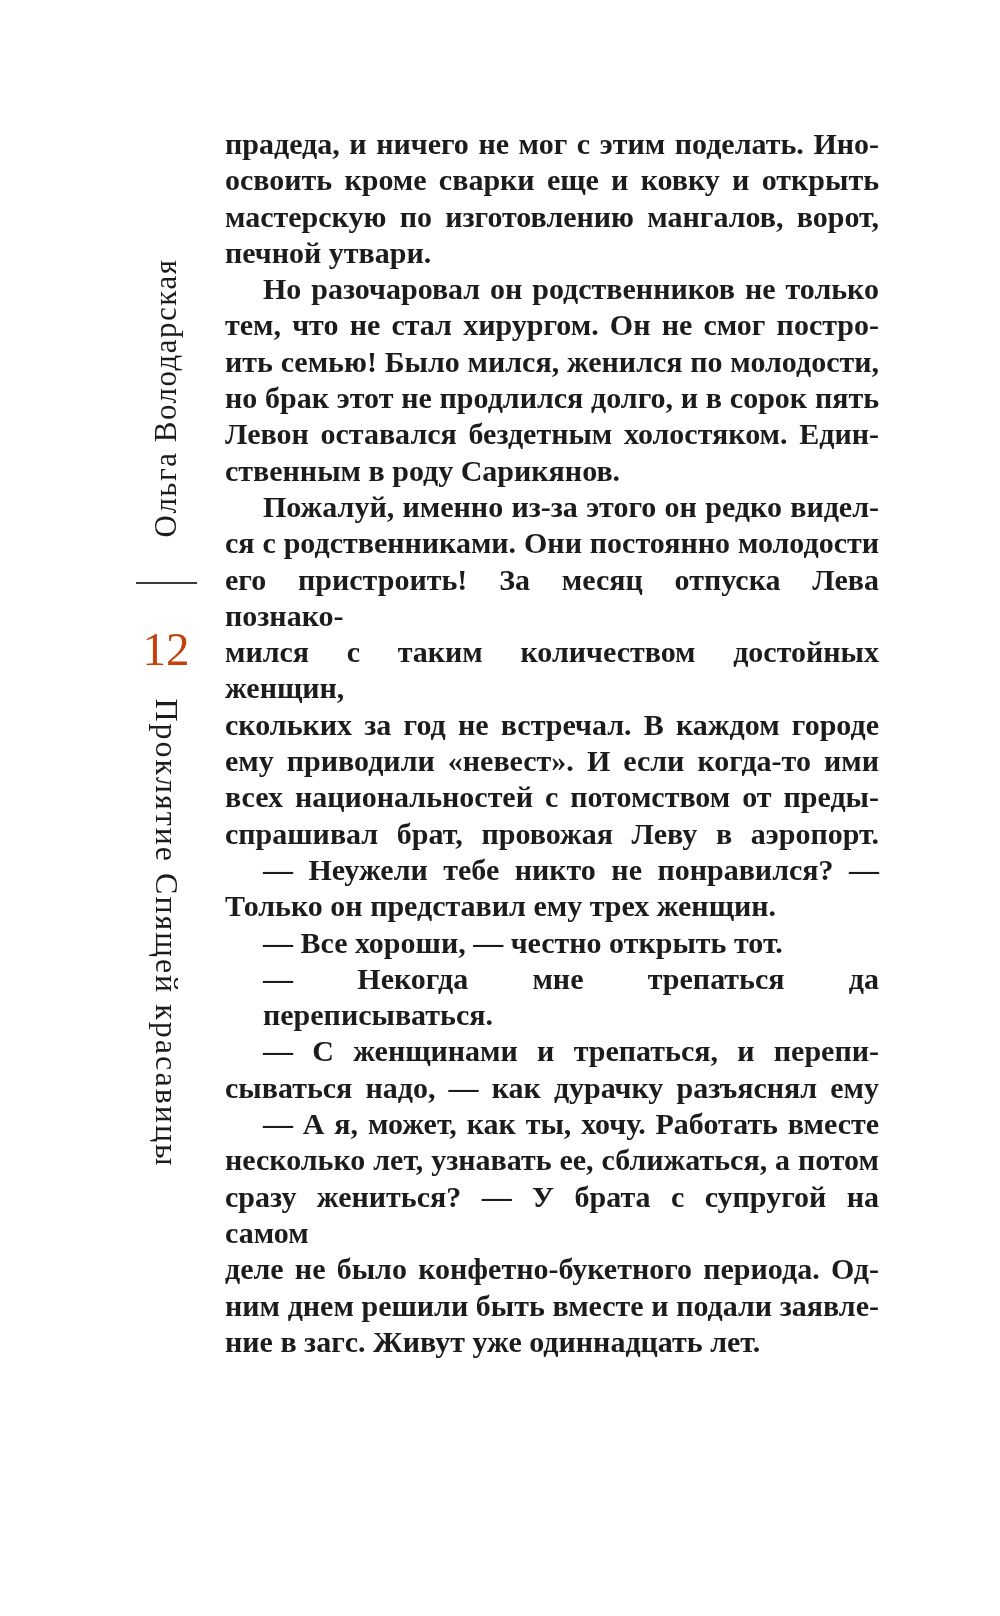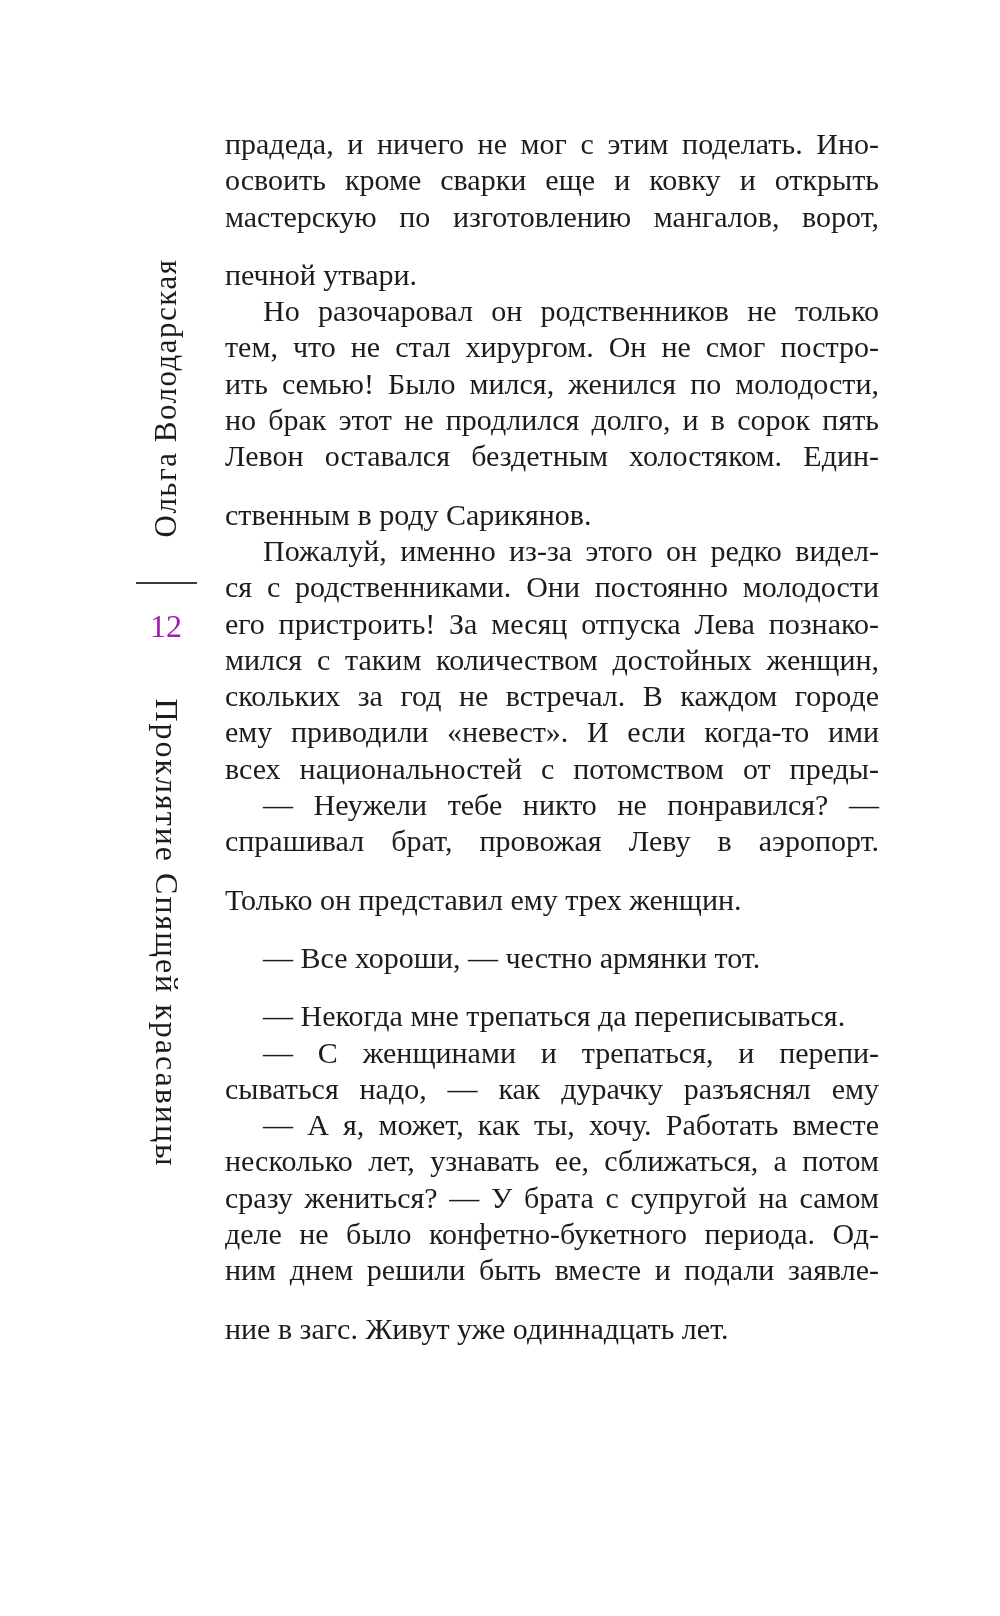--- a/index.html
+++ b/index.html
@@ -34,26 +34,26 @@
   .sidebar-rule {
     position: absolute;
     left: 136px;
     top: 582px;
     width: 61px;
     height: 2px;
     background: #3c3c3c;
   }
   .page-number {
     position: absolute;
-    top: 610px;
+    top: 626px;
     left: 166px;
     transform: translateX(-50%);
-    font-size: 32px;
+    font-size: 47px;
     line-height: 1;
-    color: #a21caf;
+    color: #c2410c;
   }
   .sidebar-title {
     position: absolute;
     top: 933px;
     left: 166px;
     transform: translate(-50%, -50%) rotate(90deg);
     white-space: nowrap;
     font-size: 32px;
     letter-spacing: 2px;
     color: #1c1c1c;
@@ -65,24 +65,24 @@
     top: 126px;
     width: 654px;
     font-size: 30px;
     line-height: 36.3px;
     color: #1c1c1c;
   }
   .text-column .line {
     text-align: justify;
     text-align-last: justify;
     white-space: normal;
+    font-weight: bold;
   }
   .text-column .line.para-end {
     text-align-last: left;
-    margin-top: 22px;
   }
   .text-column .line.indent {
     padding-left: 38px;
   }
 </style>
 </head>
 <body>
 
 <div class="page">
 
@@ -105,24 +105,24 @@
       <div class="line">но брак этот не продлился долго, и в сорок пять</div>
       <div class="line">Левон оставался бездетным холостяком. Един-</div>
       <div class="line para-end">ственным в роду Сарикянов.</div>
       <div class="line indent">Пожалуй, именно из-за этого он редко видел-</div>
       <div class="line">ся с родственниками. Они постоянно молодости</div>
       <div class="line">его пристроить! За месяц отпуска Лева познако-</div>
       <div class="line">мился с таким количеством достойных женщин,</div>
       <div class="line">скольких за год не встречал. В каждом городе</div>
       <div class="line">ему приводили «невест». И если когда-то ими</div>
       <div class="line">всех национальностей с потомством от преды-</div>
+      <div class="line">спрашивал брат, провожая Леву в аэропорт.</div>
       <div class="line indent">— Неужели тебе никто не понравился? —</div>
-      <div class="line">спрашивал брат, провожая Леву в аэропорт.</div>
       <div class="line para-end">Только он представил ему трех женщин.</div>
-      <div class="line indent para-end">— Все хороши, — честно армянки тот.</div>
+      <div class="line indent para-end">— Все хороши, — честно открыть тот.</div>
       <div class="line indent para-end">— Некогда мне трепаться да переписываться.</div>
       <div class="line indent">— С женщинами и трепаться, и перепи-</div>
       <div class="line">сываться надо, — как дурачку разъяснял ему</div>
       <div class="line indent">— А я, может, как ты, хочу. Работать вместе</div>
       <div class="line">несколько лет, узнавать ее, сближаться, а потом</div>
       <div class="line">сразу жениться? — У брата с супругой на самом</div>
       <div class="line">деле не было конфетно-букетного периода. Од-</div>
       <div class="line">ним днем решили быть вместе и подали заявле-</div>
       <div class="line para-end">ние в загс. Живут уже одиннадцать лет.</div>
     </div>

